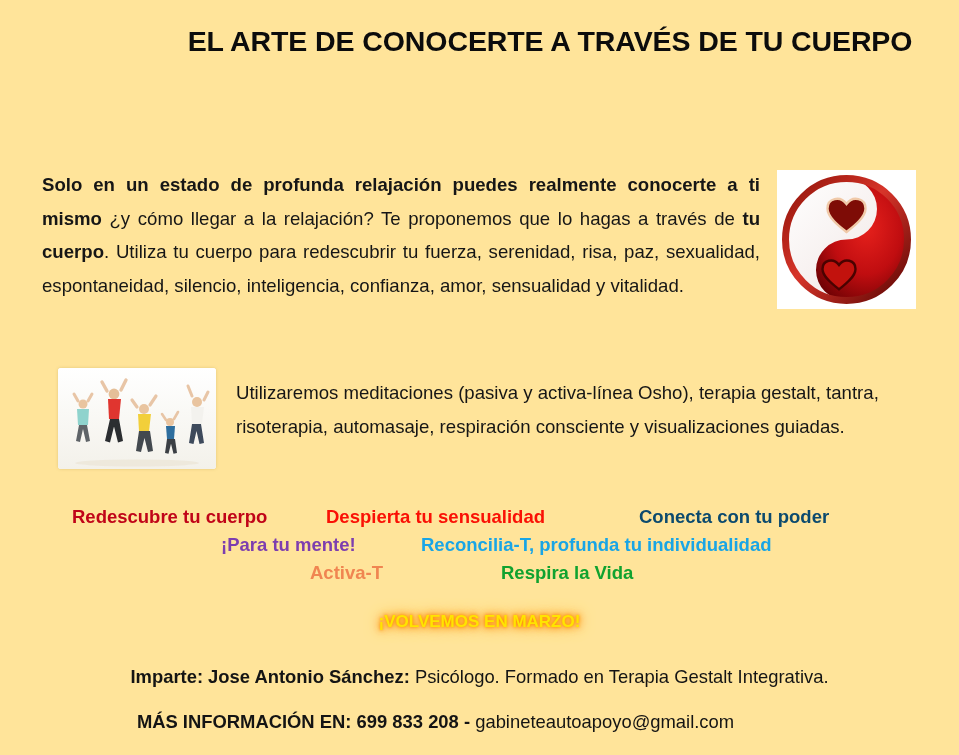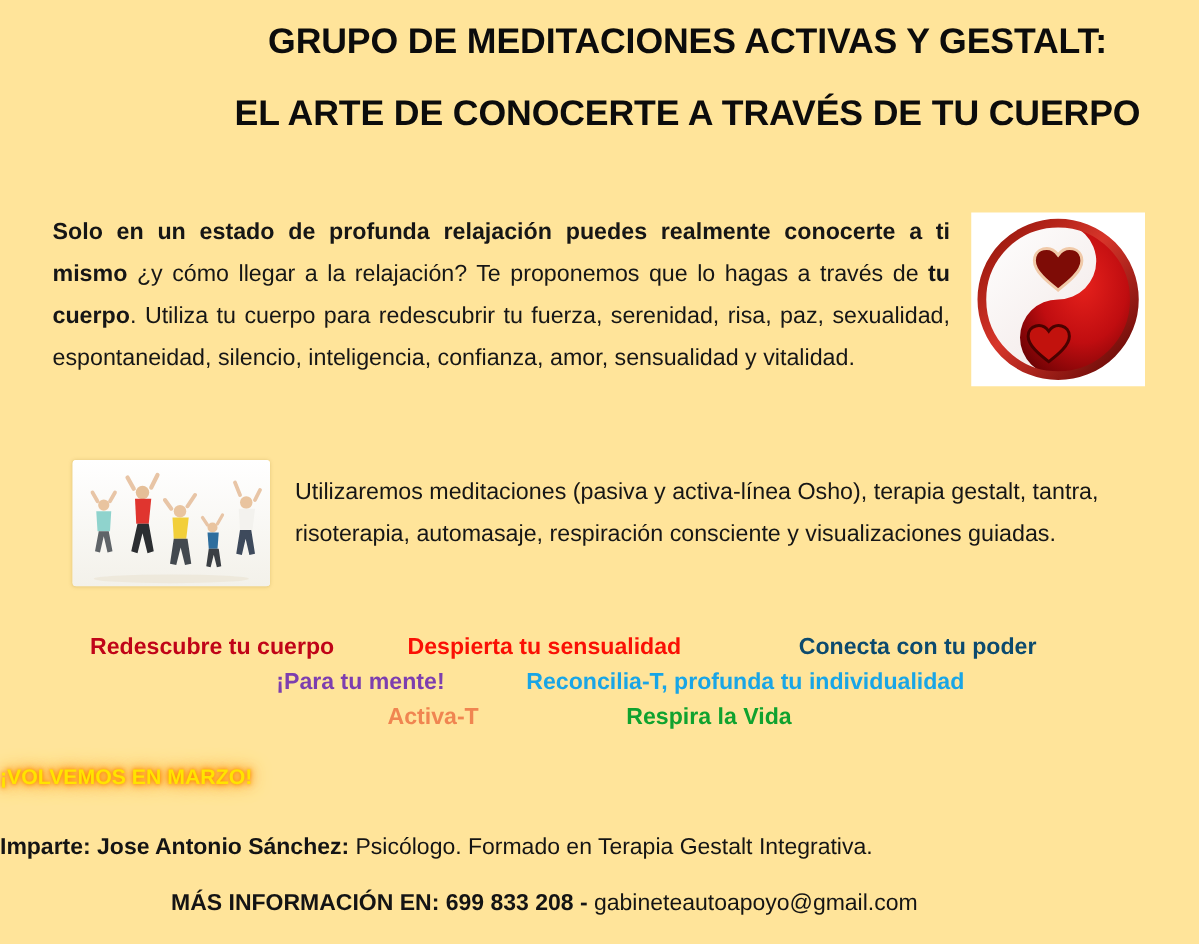--- a/index.html
+++ b/index.html
@@ -156,40 +156,40 @@
     white-space: nowrap;
     line-height: 28px;
   }
 
   
   .volvemos {
     position: absolute;
     top: 612px;
     left: 0;
     width: 959px;
-    text-align: left;
+    text-align: center;
   }
   .volvemos span {
     font-weight: bold;
     font-size: 17px;
     color: #ffe400;
     text-shadow:
        0 0 3px #ff8c00,
        0 0 6px #ff8c00,
        0 0 10px #ff9d18,
        0 0 16px #ffae33;
   }
 
   
   .footer1 {
     position: absolute;
     top: 663px;
     left: 0;
     width: 959px;
-    text-align: left;
+    text-align: center;
     font-size: 18.4px;
     color: #141414;
     line-height: 28px;
   }
   .footer1 b { font-weight: bold; }
   .footer2 {
     position: absolute;
     top: 708px;
     left: 0;
     width: 871px;
@@ -202,21 +202,20 @@
 </style>
 </head>
 <body>
 
 <div class="poster">
 
   <div class="header">
 
 
     <div class="title-block">
-      <div class="title-line l1">GRUPO DE MEDITACIONES ACTIVAS Y GESTALT:</div>
       <div class="title-line l2">EL ARTE DE CONOCERTE A TRAVÉS DE TU CUERPO</div>
     </div>
   </div>
 
   <div class="para1"><b>Solo en un estado de profunda relajación puedes realmente conocerte a ti mismo</b><span> ¿y cómo llegar a la relajación? Te proponemos que lo hagas a través de </span><b>tu cuerpo</b><span>. Utiliza tu cuerpo para redescubrir tu fuerza, serenidad, risa, paz, sexualidad, espontaneidad, silencio, inteligencia, confianza, amor, sensualidad y vitalidad.</span></div>
 
   <div class="yin-box">
     <svg class="yin-svg" viewBox="0 0 139 139">
       <defs>
         <radialGradient id="redg" cx="55%" cy="40%" r="70%">

